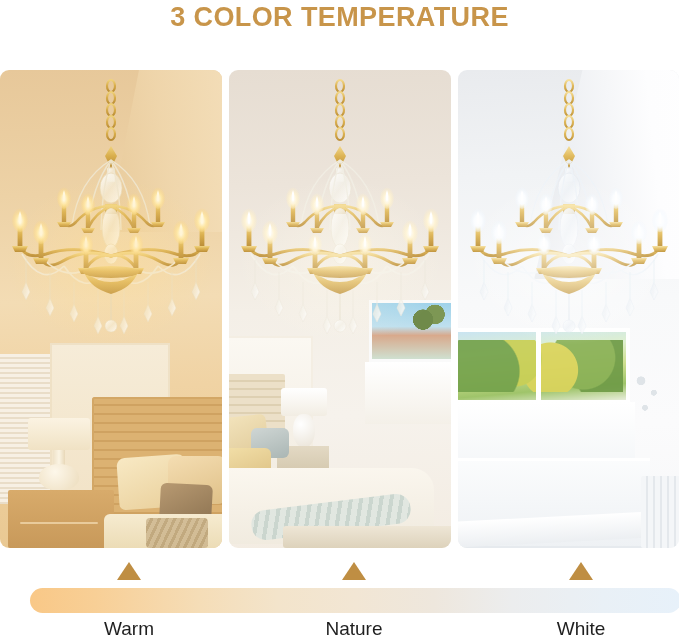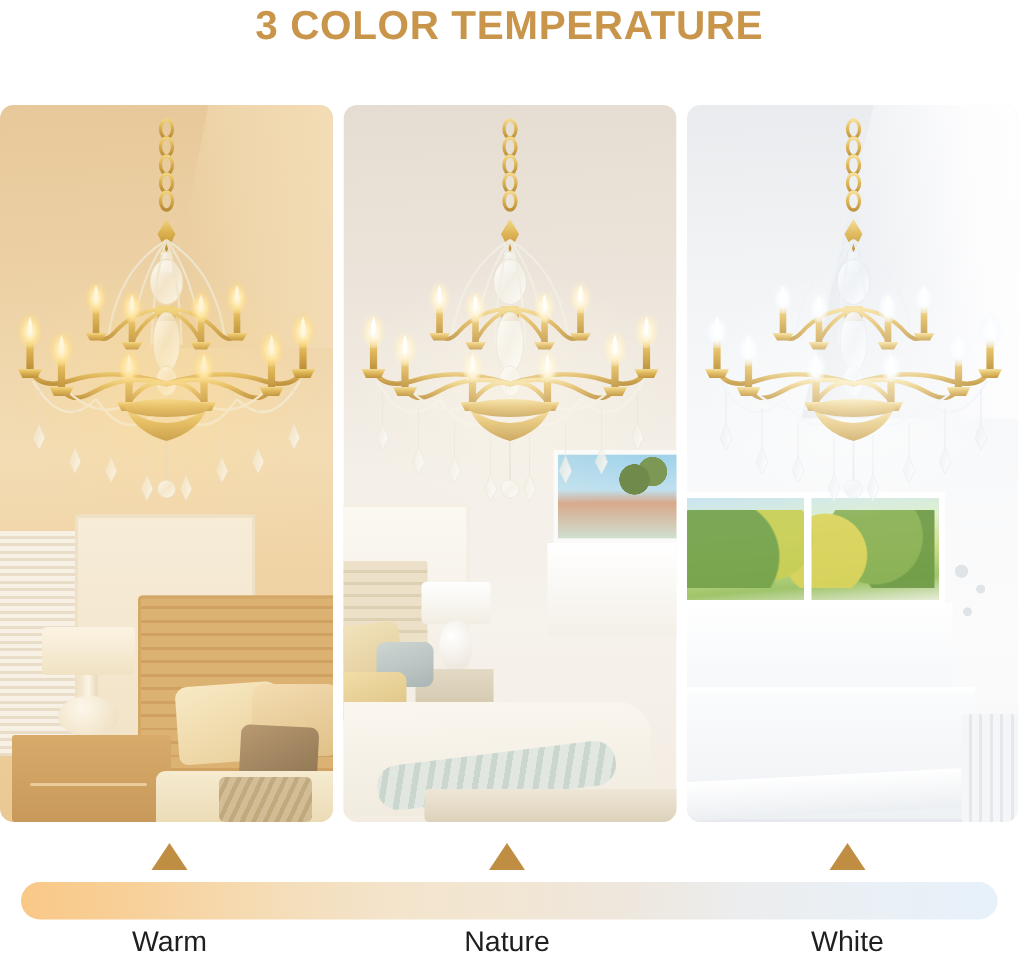--- a/index.html
+++ b/index.html
@@ -316,21 +316,21 @@
   }
   .glow-white {
     position: absolute; left: 0; top: 0; right: 0; bottom: 0;
     background: radial-gradient(ellipse 150px 120px at 50% 40%, rgba(255,255,255,.55), rgba(255,255,255,0) 70%);
     pointer-events: none;
   }
 
   
   #legend {
     position: absolute;
-    left: 0;
+    left: 16px;
     top: 552px;
     width: 564px;
     height: 85px;
   }
   .marker {
     position: absolute;
     top: 10px;
     width: 0; height: 0;
     border-left: 12px solid transparent;
     border-right: 12px solid transparent;

